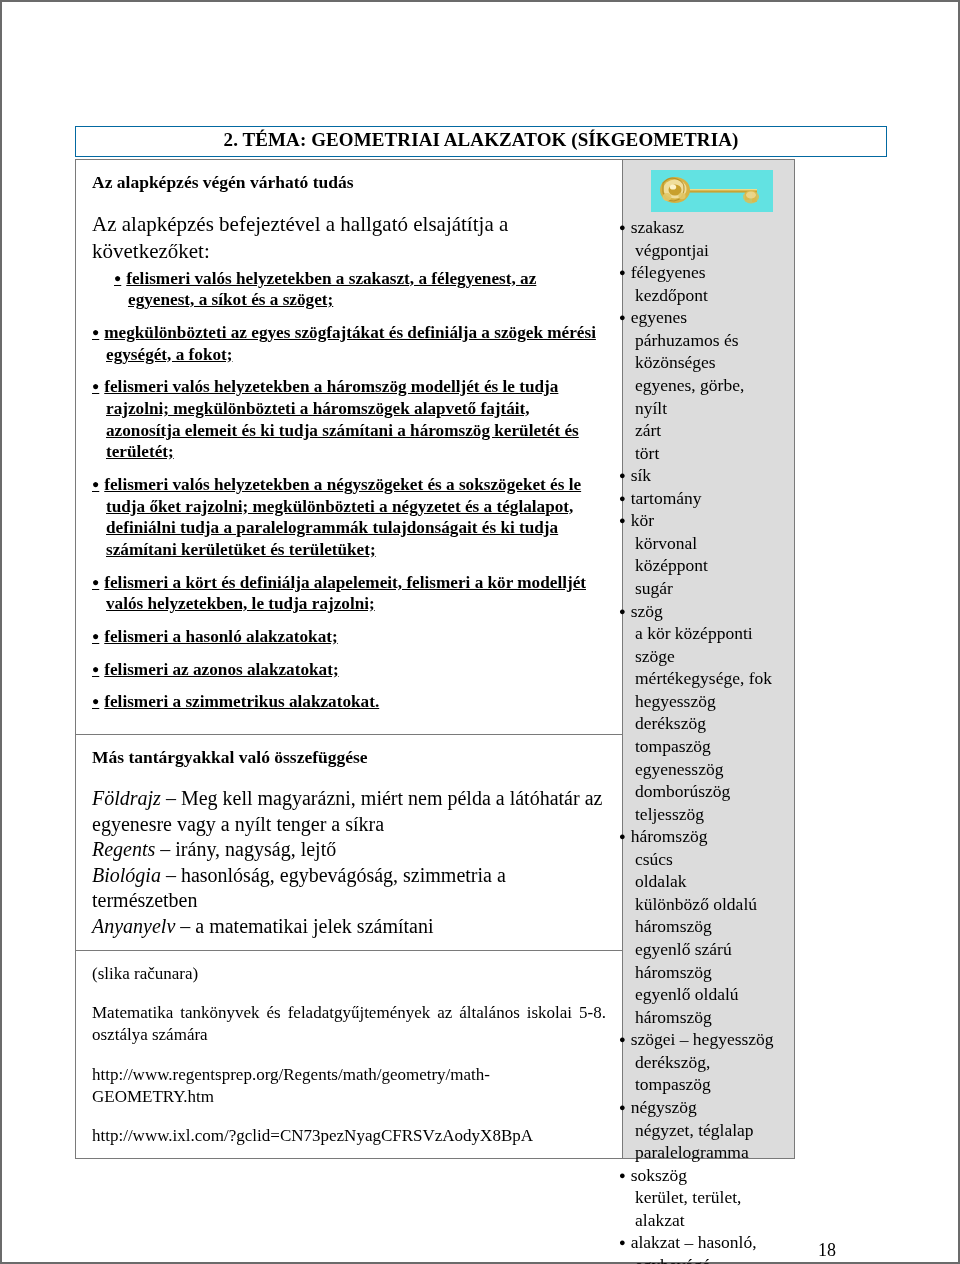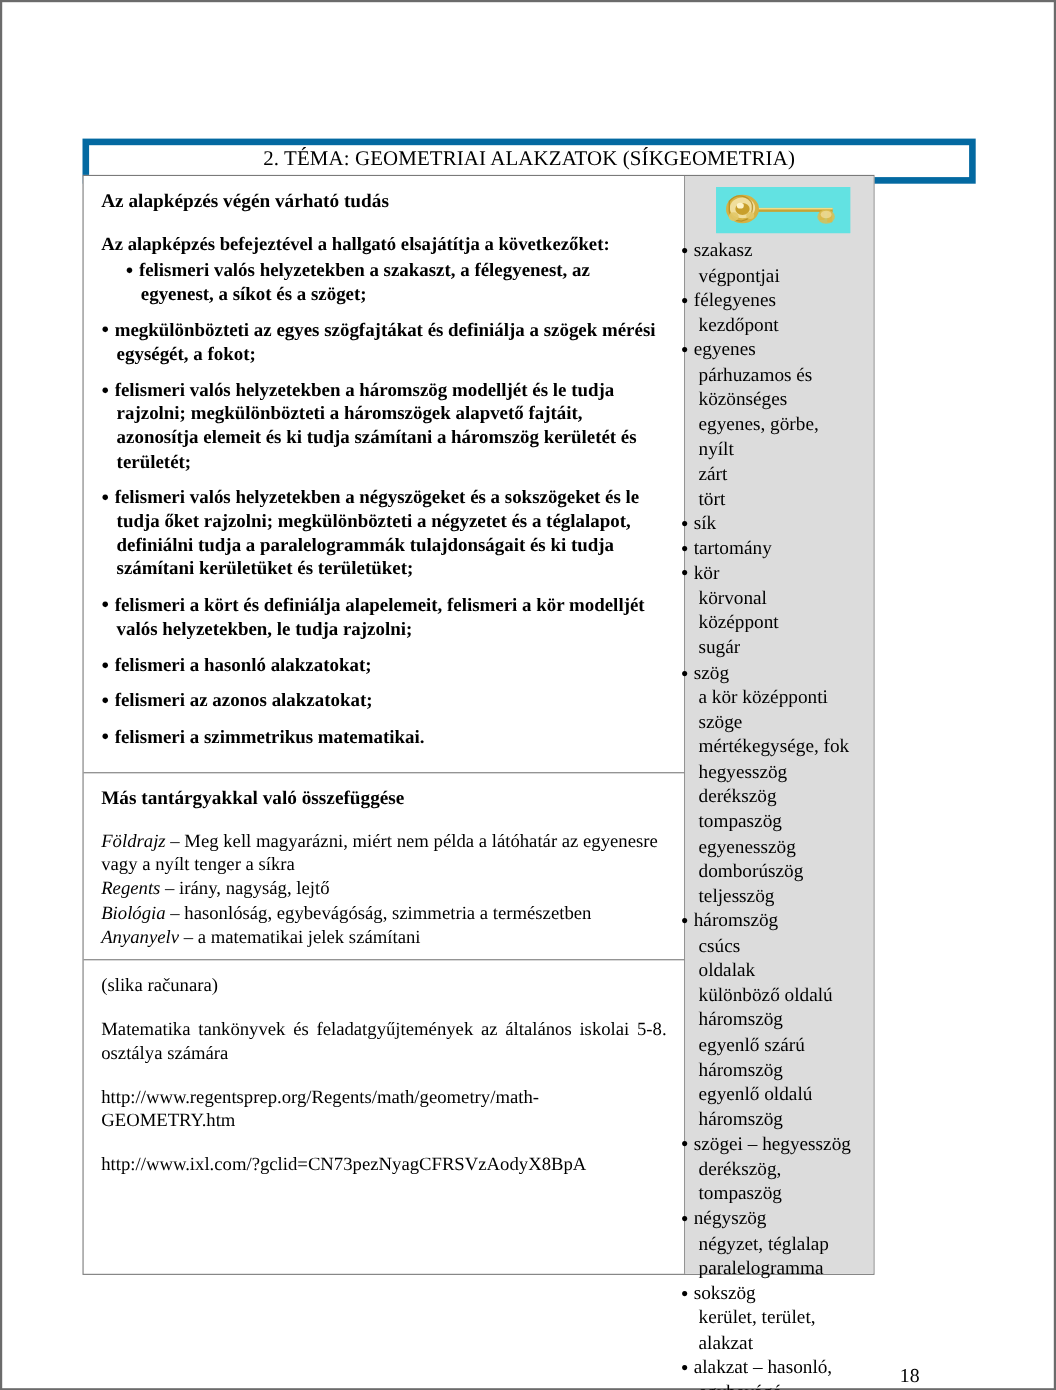--- a/index.html
+++ b/index.html
@@ -27,25 +27,25 @@
     background: #fff;
   }
 
   
   #title-bar {
     position: absolute;
     left: 73px;
     top: 124px;
     width: 812px;
     box-sizing: border-box;
-    border: 6px solid #0369a1;
+    border: 1px solid #0369a1;
     background: #ffffff;
     padding: 3px 10px 5px 10px;
     text-align: center;
-    font-weight: normal;
+    font-weight: bold;
     font-size: 19px;
     letter-spacing: 0.1px;
     line-height: 1.08;
   }
 
   
   #table {
     position: absolute;
     left: 73px;
     top: 157px;
@@ -82,29 +82,29 @@
     border-top: 1px solid #7a7a7a;
   }
 
   
   .sect-head {
     font-weight: bold;
     font-size: 17.5px;
     margin: 0 0 18px 0;
   }
   .intro {
-    font-size: 17px;
+    font-size: 21px;
     margin: 0 0 0 0;
     line-height: 1.30;
-    font-weight: bold;
   }
   ul.goals {
     list-style: none;
     margin: 0;
     padding: 0;
+    text-decoration: underline;
   }
   ul.goals li {
     font-weight: bold;
     font-size: 17.2px;
     line-height: 1.26;
     margin: 0 0 11px 0;
     padding-left: 14px;
     text-indent: -14px;
   }
   ul.goals li::before {
@@ -113,21 +113,21 @@
     vertical-align: 2px;
     margin-right: 5px;
   }
   ul.goals li.first {
     padding-left: 36px;
     text-indent: -14px;
     margin-top: 2px;
   }
 
   .interd-line {
-    font-size: 17px;
+    font-size: 20px;
     line-height: 1.28;
     margin: 0;
   }
   .interd-line .subj {
     font-style: italic;
   }
   .interd-first { margin-top: 2px; }
 
   .para {
     font-size: 17px;
@@ -211,21 +211,21 @@
         <div class="sect-head">Az alapképzés végén várható tudás</div>
         <p class="intro">Az alapképzés befejeztével a hallgató elsajátítja a következőket:</p>
         <ul class="goals">
           <li class="first">felismeri valós helyzetekben a szakaszt, a félegyenest, az egyenest, a síkot és a szöget;</li>
           <li>megkülönbözteti az egyes szögfajtákat és definiálja a szögek mérési egységét, a fokot;</li>
           <li>felismeri valós helyzetekben a háromszög modelljét és le tudja rajzolni; megkülönbözteti a háromszögek alapvető fajtáit, azonosítja elemeit és ki tudja számítani a háromszög kerületét és területét;</li>
           <li>felismeri valós helyzetekben a négyszögeket és a sokszögeket és le tudja őket rajzolni; megkülönbözteti a négyzetet és a téglalapot, definiálni tudja a paralelogrammák tulajdonságait és ki tudja számítani kerületüket és területüket;</li>
           <li>felismeri a kört és definiálja alapelemeit, felismeri a kör modelljét valós helyzetekben, le tudja rajzolni;</li>
           <li>felismeri a hasonló alakzatokat;</li>
           <li>felismeri az azonos alakzatokat;</li>
-          <li>felismeri a szimmetrikus matematikai.</li>
+          <li>felismeri a szimmetrikus alakzatokat.</li>
         </ul>
       </div>
 
       <div class="cell sep">
         <div class="sect-head">Más tantárgyakkal való összefüggése</div>
         <p class="interd-line interd-first">
           <span class="subj">Földrajz</span><span> – </span><span>Meg kell magyarázni, miért nem példa a látóhatár az egyenesre vagy a nyílt tenger a síkra</span>
         </p>
         <p class="interd-line">
           <span class="subj">Regents</span><span> – </span><span>irány, nagyság, lejtő</span>

